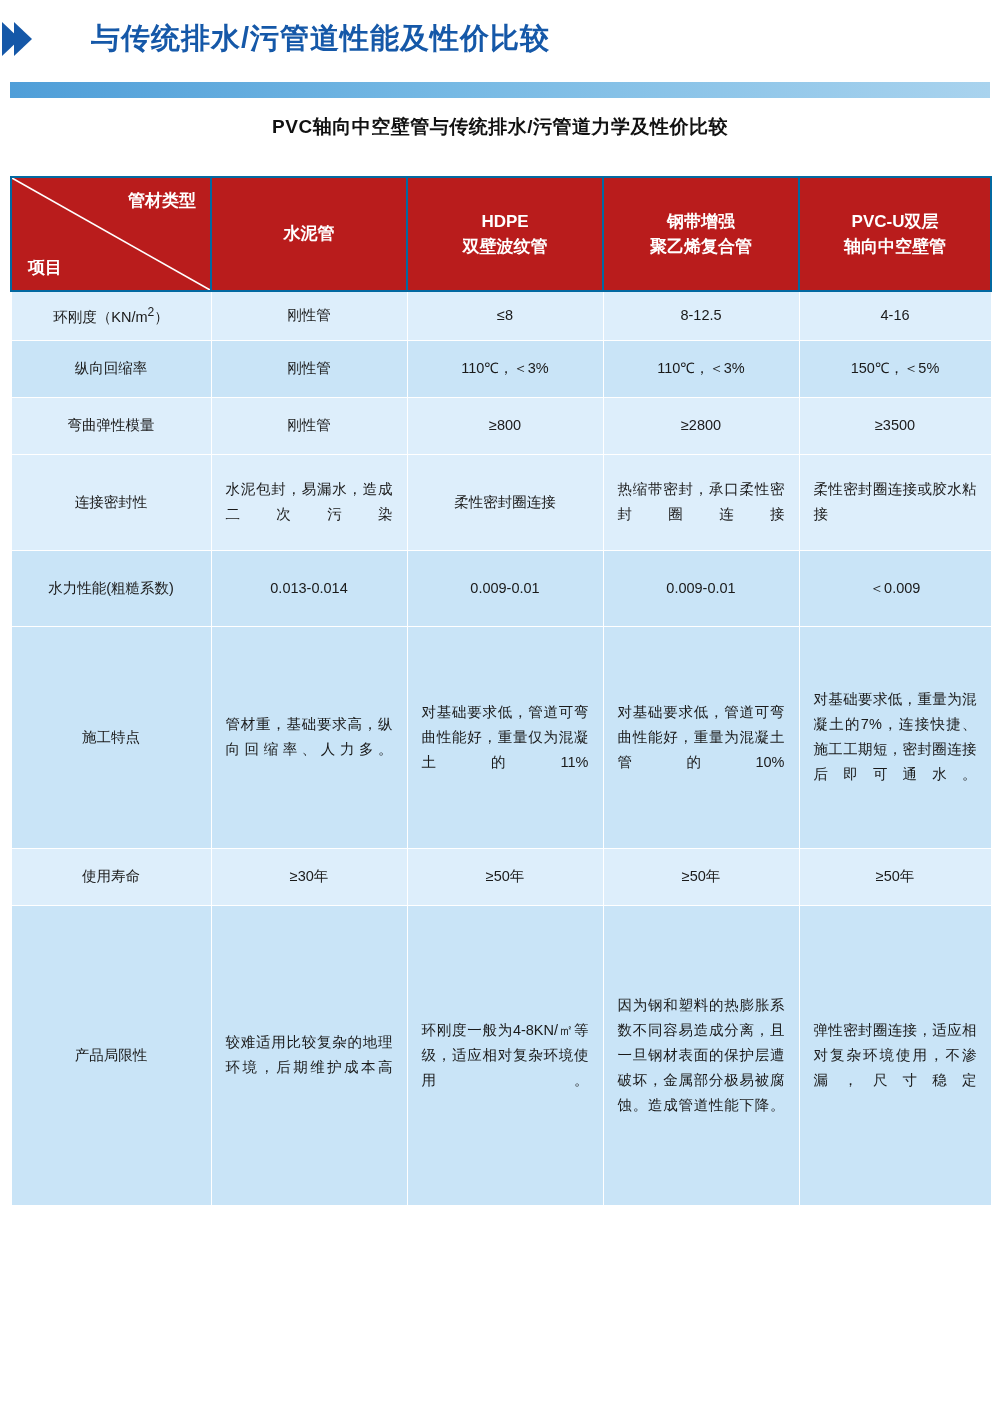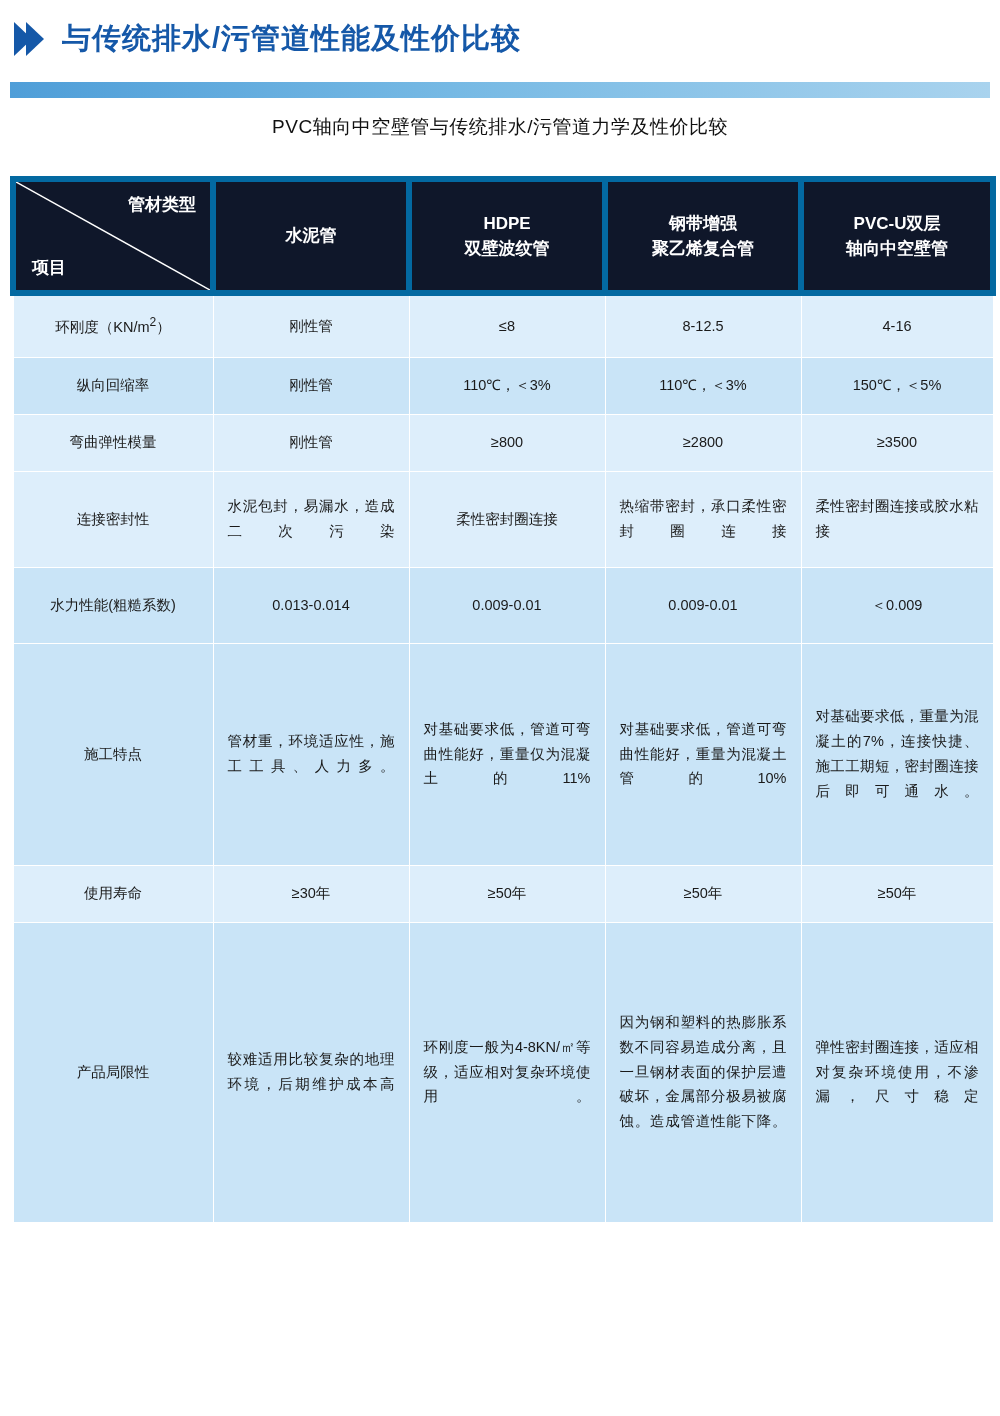--- a/index.html
+++ b/index.html
@@ -15,21 +15,22 @@
     background: #ffffff;
     overflow: hidden;
   }
 
   
   .header {
     position: relative;
     height: 78px;
     display: flex;
     align-items: center;
-    padding-left: 12px;
+    padding-left: 0;
+    gap: 41px;
   }
   .header-arrow {
     width: 34px; height: 38px;
     margin-right: 16px;
     flex: 0 0 auto;
     display: block;
   }
   .header-title {
     font-size: 29px;
     font-weight: bold;
@@ -43,21 +44,21 @@
     top: 82px;
     height: 16px;
     background: linear-gradient(to right, #4f9ed8 0%, #76b9e4 45%, #a9d3ee 100%);
   }
 
   
   .subtitle {
     margin-top: 36px;
     text-align: center;
     font-size: 19px;
-    font-weight: normal;
+    font-weight: bold;
     color: #111111;
     letter-spacing: 0.5px;
   }
 
   
   .table-wrap {
     position: absolute;
     left: 10px;
     top: 176px;
     width: 980px;
@@ -77,27 +78,27 @@
     padding: 10px 14px;
   }
   col.c0 { width: 200px; }
   col.c1 { width: 196px; }
   col.c2 { width: 196px; }
   col.c3 { width: 196px; }
   col.c4 { width: 192px; }
 
   
   tr.head td {
-    background: #0f172a;
+    background: #b91c1c;
     color: #ffffff;
     font-weight: bold;
     font-size: 17px;
     height: 114px;
     line-height: 1.5;
-    border: 6px solid #0369a1;
+    border: 2px solid #0369a1;
   }
   td.corner {
     position: relative;
     padding: 0;
     background: #2196d9;
     overflow: hidden;
   }
   td.corner .diag {
     position: absolute;
     inset: 0;
@@ -169,21 +170,21 @@
           </td>
           <td>
             <div>钢带增强</div>
             <div>聚乙烯复合管</div>
           </td>
           <td>
             <div>PVC-U双层</div>
             <div>轴向中空壁管</div>
           </td>
         </tr>
-      <tr class="r-a" style="height: 64px;">
+      <tr class="r-a" style="height: 49px;">
             <td class="first">环刚度（KN/m<sup>2</sup>）</td>
             <td>刚性管</td>
             <td>≤8</td>
             <td>8-12.5</td>
             <td>4-16</td>
           </tr>
           <tr class="r-b" style="height: 57px;">
             <td class="first">纵向回缩率</td>
             <td>刚性管</td>
             <td>110℃，＜3%</td>
@@ -213,21 +214,21 @@
           <tr class="r-b" style="height: 76px;">
             <td class="first">水力性能(粗糙系数)</td>
             <td>0.013-0.014</td>
             <td>0.009-0.01</td>
             <td>0.009-0.01</td>
             <td>＜0.009</td>
           </tr>
           <tr class="r-b" style="height: 222px;">
             <td class="first">施工特点</td>
             <td class="cellpad-wide">
-              <span class="just">管材重，环境适应性，施工工具、人力多。</span>
+              <span class="just">管材重，基础要求高，纵向回缩率、人力多。</span>
             </td>
             <td class="cellpad-wide">
               <span class="just">对基础要求低，管道可弯曲性能好，重量仅为混凝土的11%</span>
             </td>
             <td class="cellpad-wide">
               <span class="just">对基础要求低，管道可弯曲性能好，重量为混凝土管的10%</span>
             </td>
             <td class="cellpad-wide">
               <span class="just">对基础要求低，重量为混凝土的7%，连接快捷、施工工期短，密封圈连接后即可通水。</span>
             </td>

